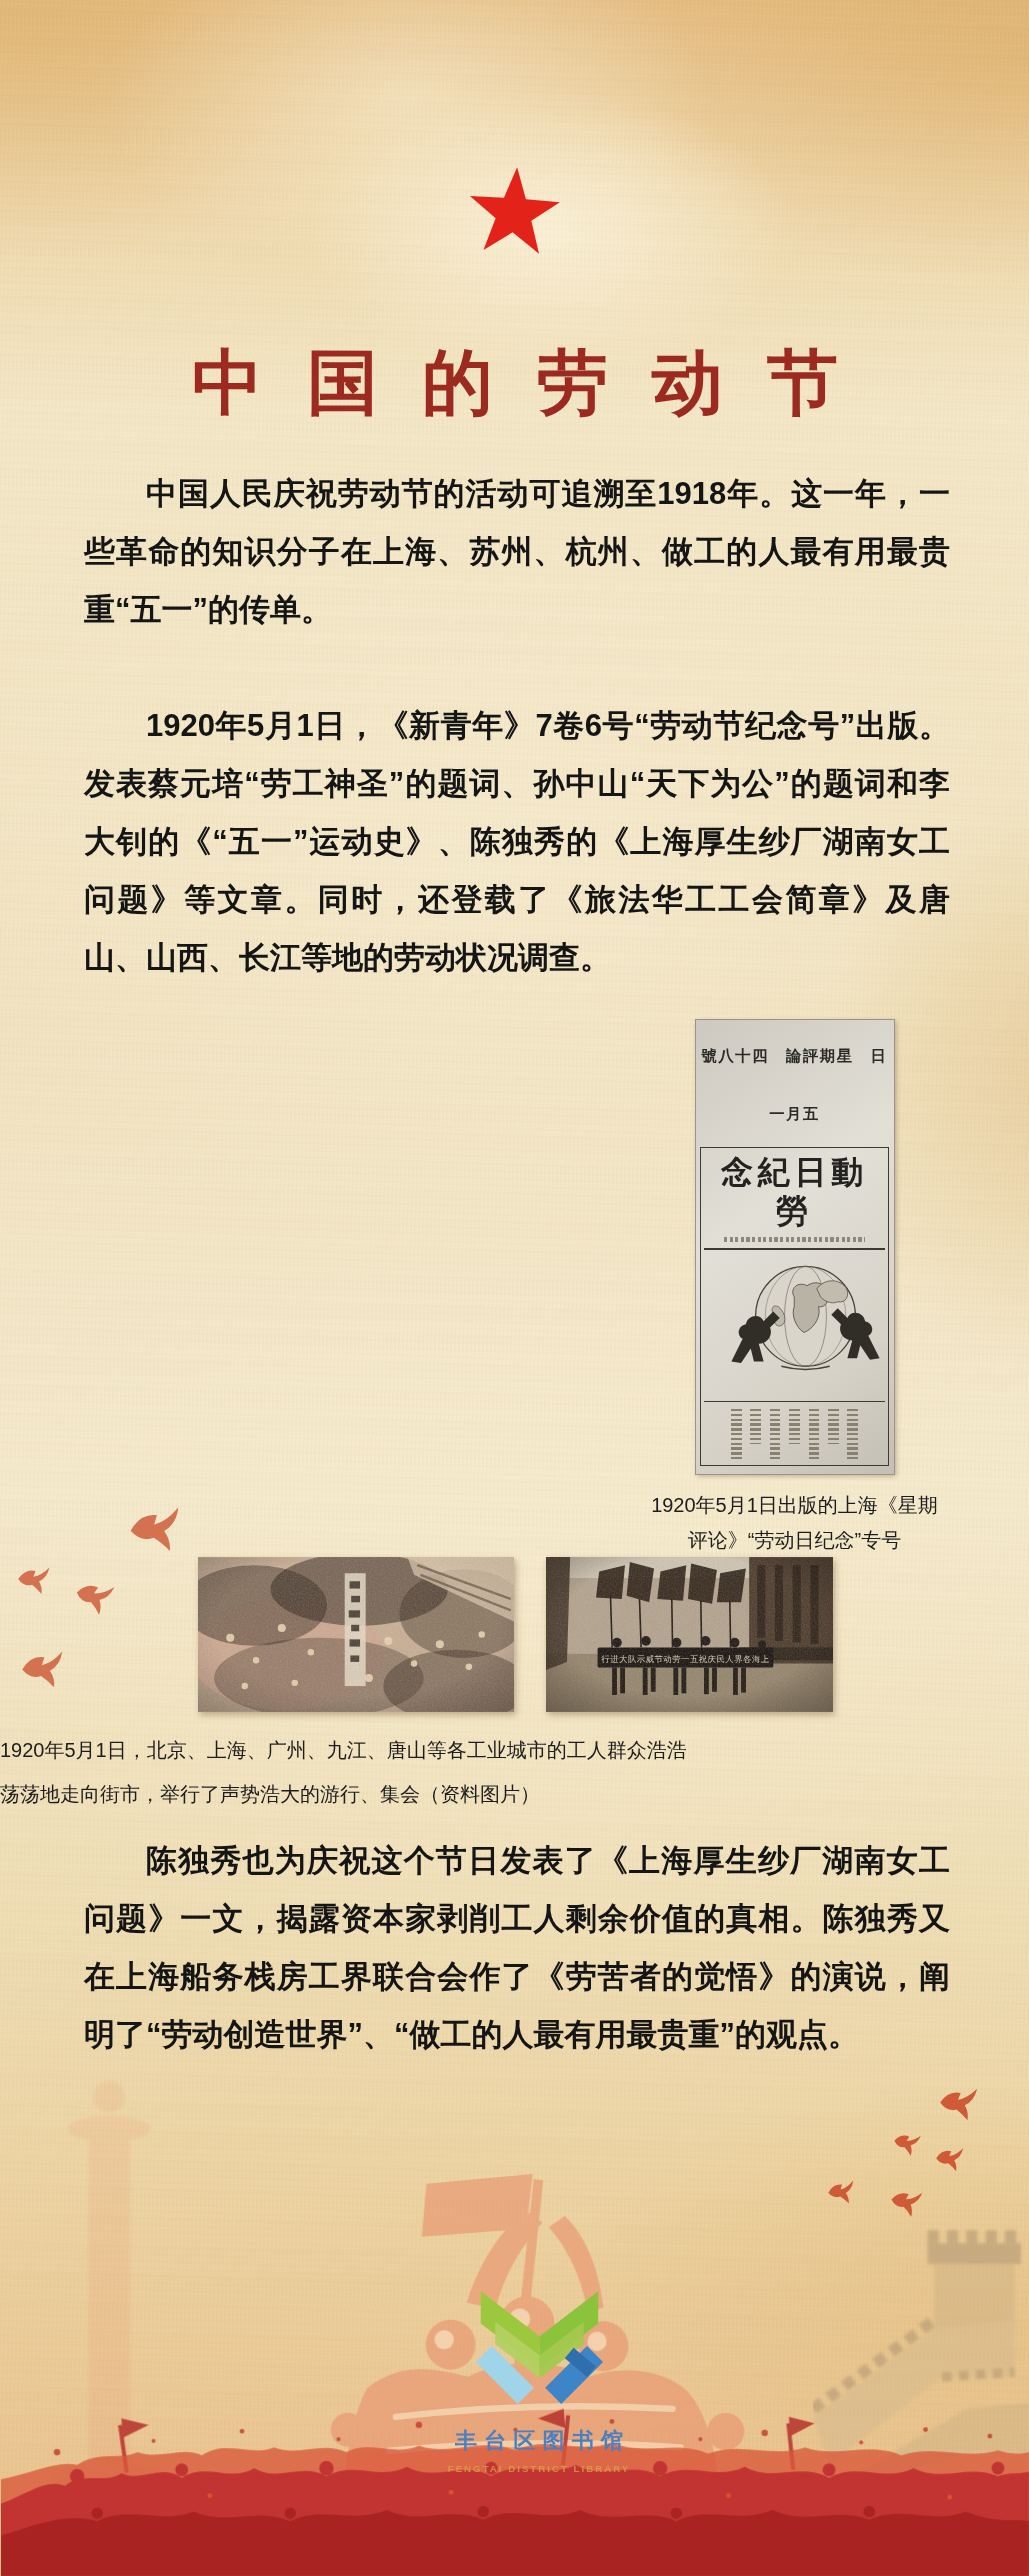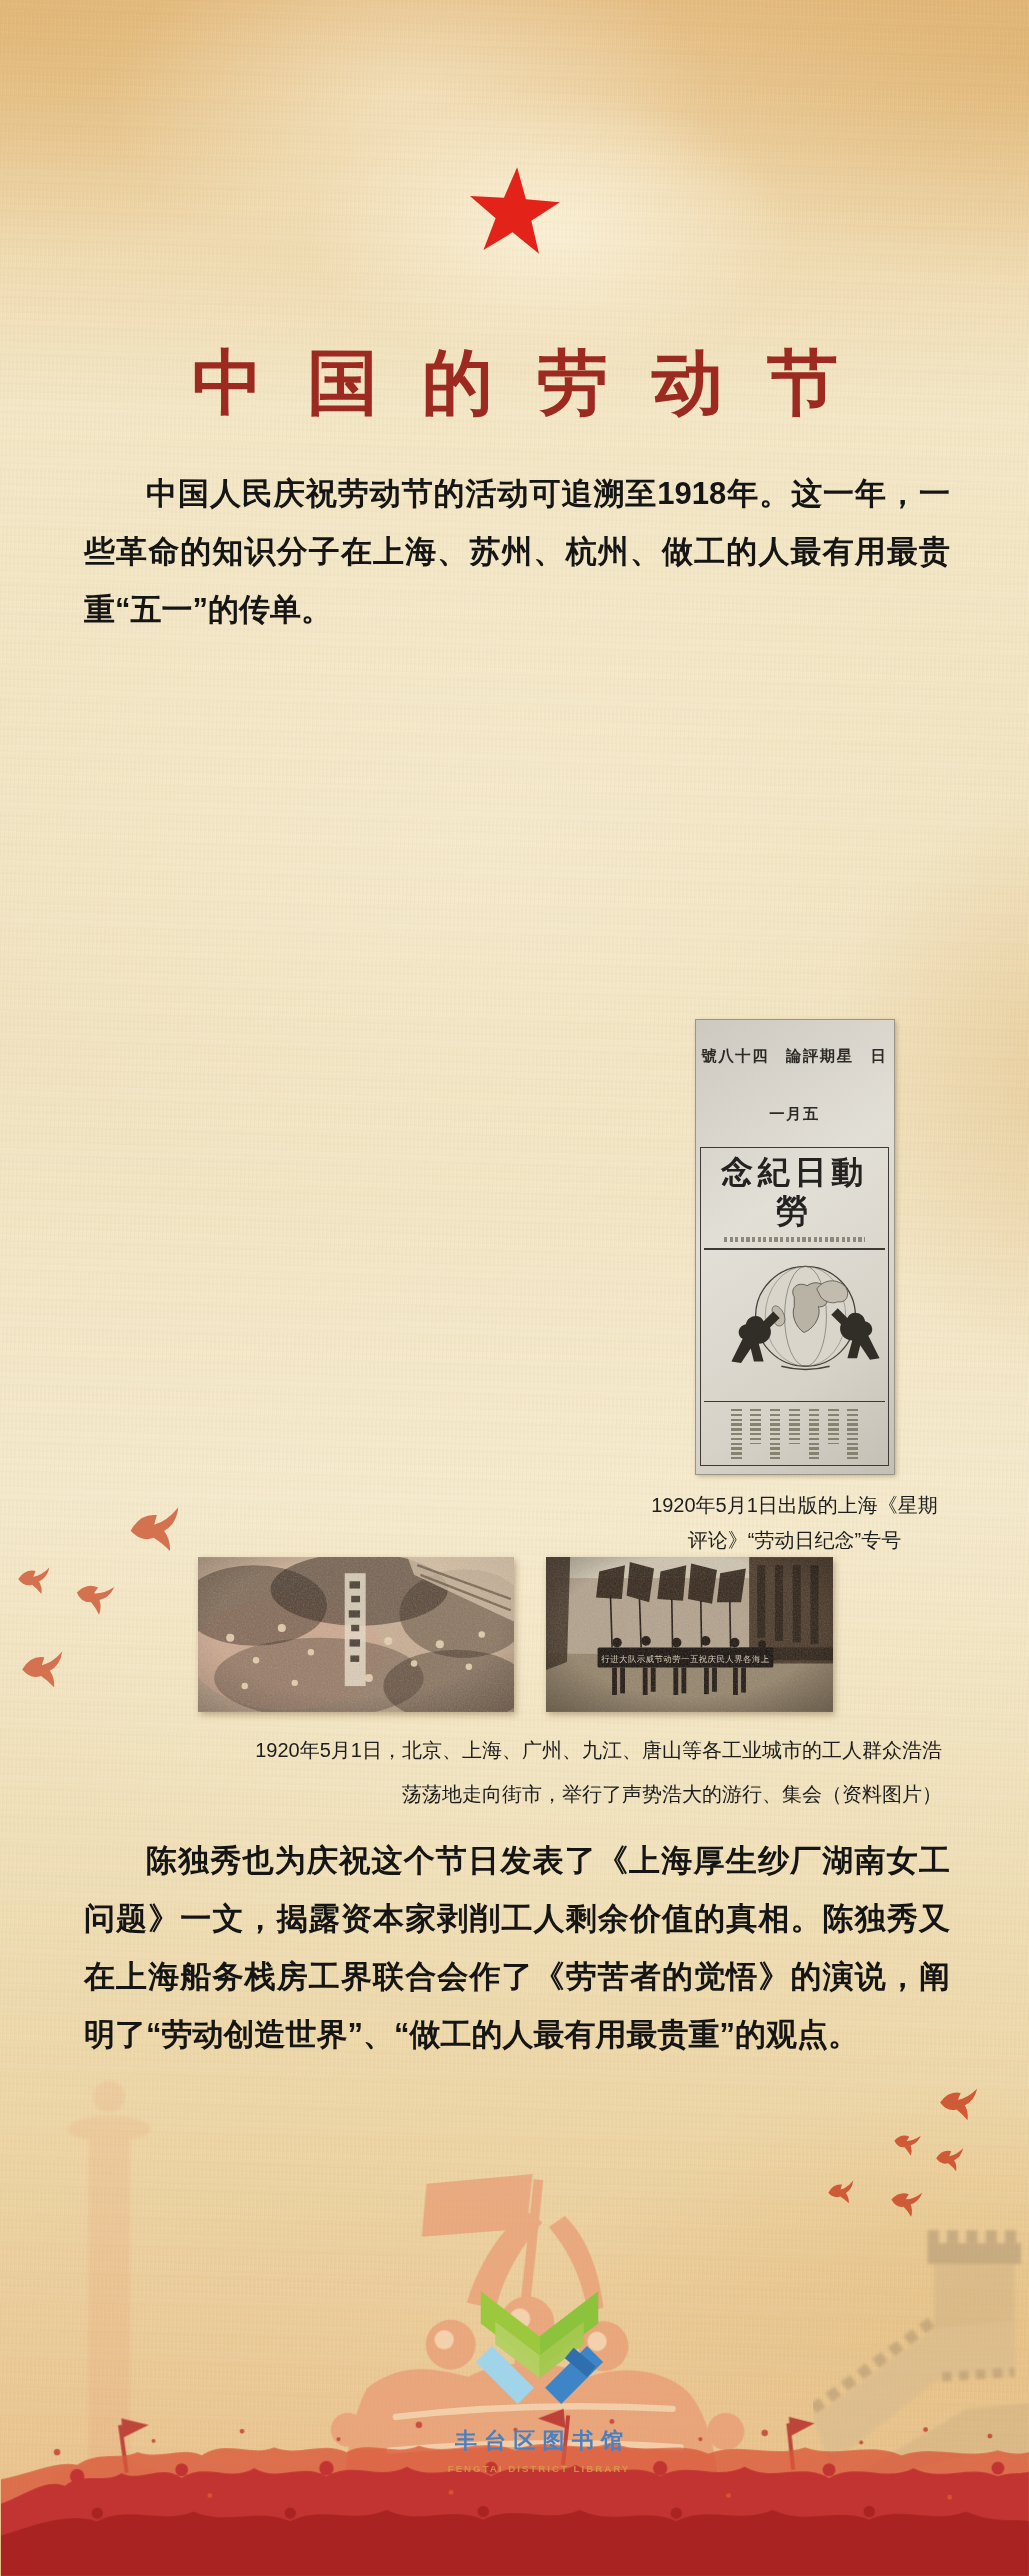--- a/index.html
+++ b/index.html
@@ -42,21 +42,21 @@
     background:repeating-linear-gradient(90deg,#8d887c 0 3.2px, rgba(0,0,0,0) 3.2px 5.6px);}
   .np-rule{height:1.6px;background:#3c3a34;margin:5.6px 0;}
   .np-cols{display:flex;justify-content:center;gap:8.9px;margin-top:6.4px;}
   .np-col{width:10.5px;height:50px;background:repeating-linear-gradient(180deg,#87816f 0 2.4px, rgba(0,0,0,0) 2.4px 4.8px);}
   .np-col.short{height:35px;align-self:flex-start;}
   .fig-caption{margin-top:13px;text-align:center;font-size:20px;line-height:35px;font-weight:500;color:#1d1d1d;}
   .fig-caption span{display:block;}
   .photos-row{position:absolute;top:1557px;left:0;width:1030px;display:flex;justify-content:center;
     gap:32px;align-items:flex-start;}
   .photo{box-shadow:1.6px 3.2px 6.4px rgba(90,60,30,.35);display:block;}
-  .photos-caption{position:absolute;top:1728px;left:0;width:942px;text-align:right;
+  .photos-caption{position:absolute;top:1728px;left:0;width:942px;text-align:left;
     font-size:20px;line-height:44px;font-weight:500;color:#1d1d1d;}
   .photos-caption span{display:block;}
   .logo{position:absolute;top:2288px;left:50%;transform:translateX(-50%);width:274px;text-align:center;z-index:6;}
   .logo-cn{font-size:22px;font-weight:700;color:#4a80c0;letter-spacing:7.2px;padding-left:7.2px;margin-top:3.2px;}
   .logo-en{font-size:9.7px;font-weight:700;color:rgba(214,160,72,.8);letter-spacing:2px;margin-top:6.4px;}
   .deco{position:absolute;pointer-events:none;}
 </style>
 </head>
 <body>
 
@@ -83,20 +83,21 @@
     </defs>
   </svg>
 
   <svg class="star deco" width="98" height="90" viewBox="0 0 120 110">
     <polygon points="60,0 73.5,38.4 115.2,39.1 81.9,64.1 94.1,103.9 60,80 25.9,103.9 38.1,64.1 4.8,39.1 46.5,38.4" transform="rotate(4 60 55)" fill="#e3231a"></polygon>
   </svg>
 
   <h1 class="page-title">中国的劳动节</h1>
 
   <p class="para p1">中国人民庆祝劳动节的活动可追溯至1918年。这一年，一些革命的知识分子在上海、苏州、杭州、做工的人最有用最贵重“五一”的传单。</p>
+  <p class="para p2">1920年5月1日，《新青年》7卷6号“劳动节纪念号”出版。发表蔡元培“劳工神圣”的题词、孙中山“天下为公”的题词和李大钊的《“五一”运动史》、陈独秀的《上海厚生纱厂湖南女工问题》等文章。同时，还登载了《旅法华工工会简章》及唐山、山西、长江等地的劳动状况调查。</p>
 
   <div class="para p3">
     <figure class="fig-right" style="margin-right:0;margin-bottom:0;">
       <div class="newspaper">
         <div class="np-masthead">號八十四　論評期星　日一月五</div>
         <div class="np-frame">
           <div class="np-headline">念紀日動勞</div>
           <div class="np-micro"></div>
           <div class="np-rule"></div>
           <svg width="203" height="121" viewBox="0 0 252 150">

